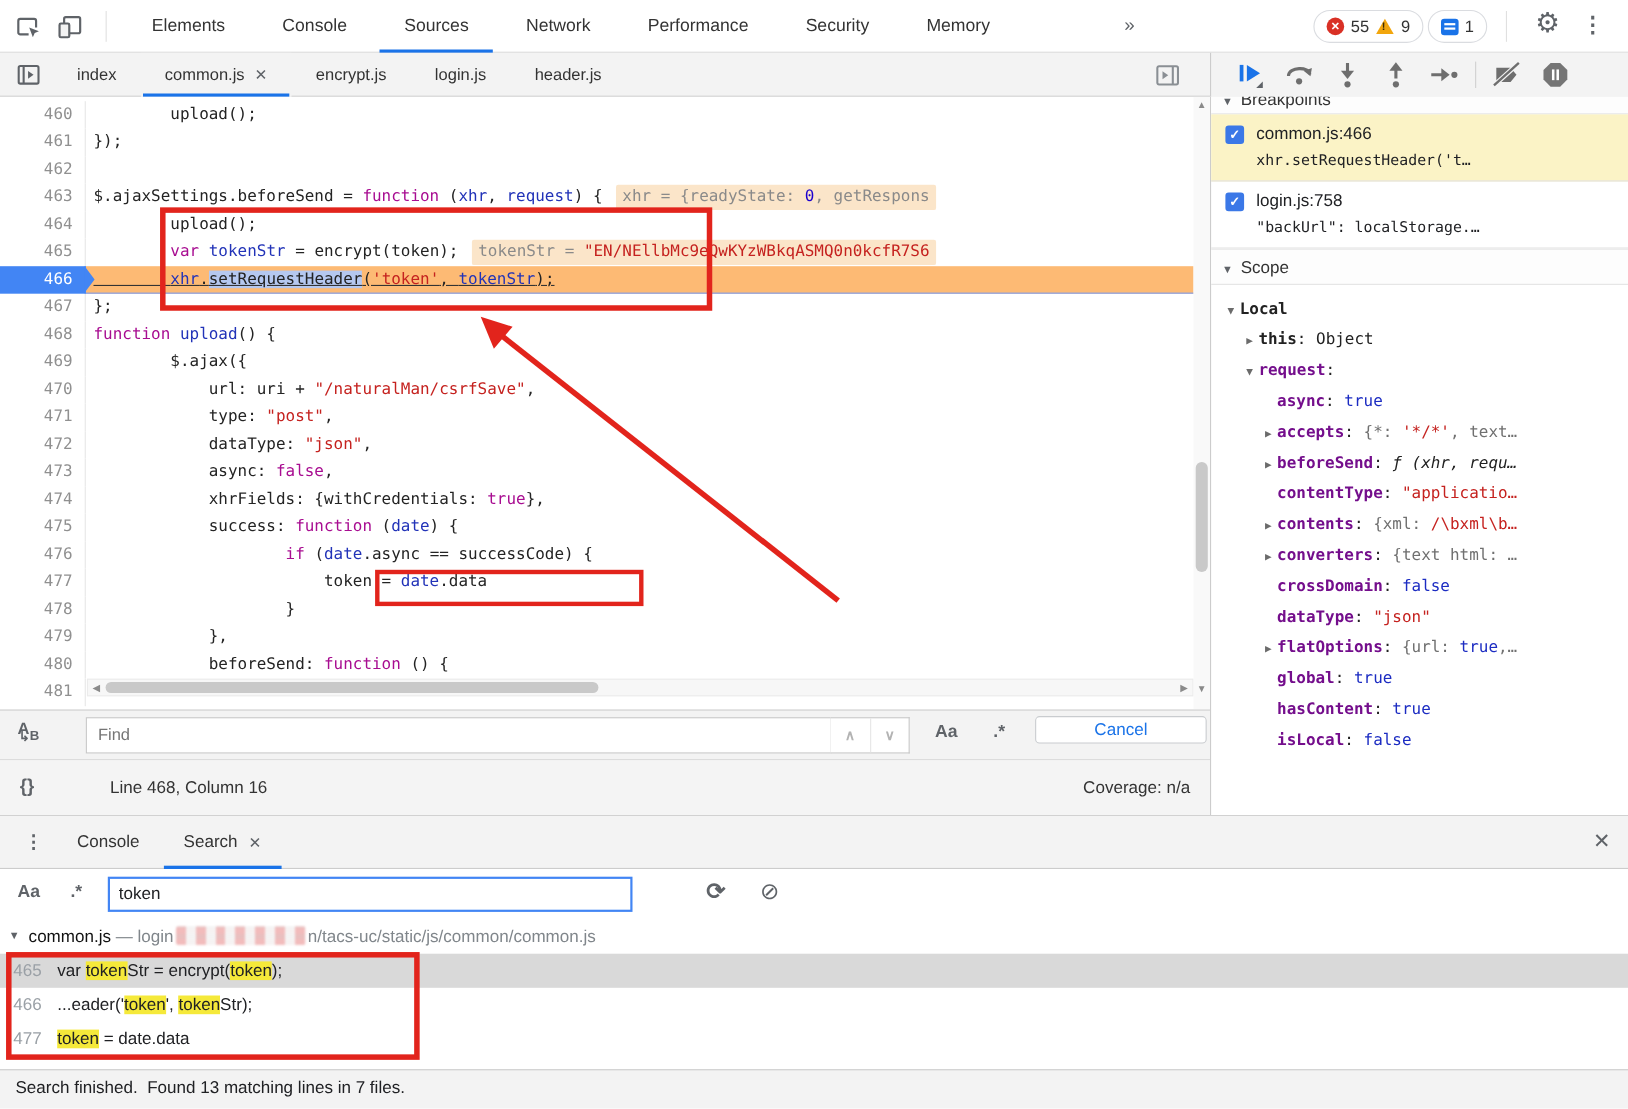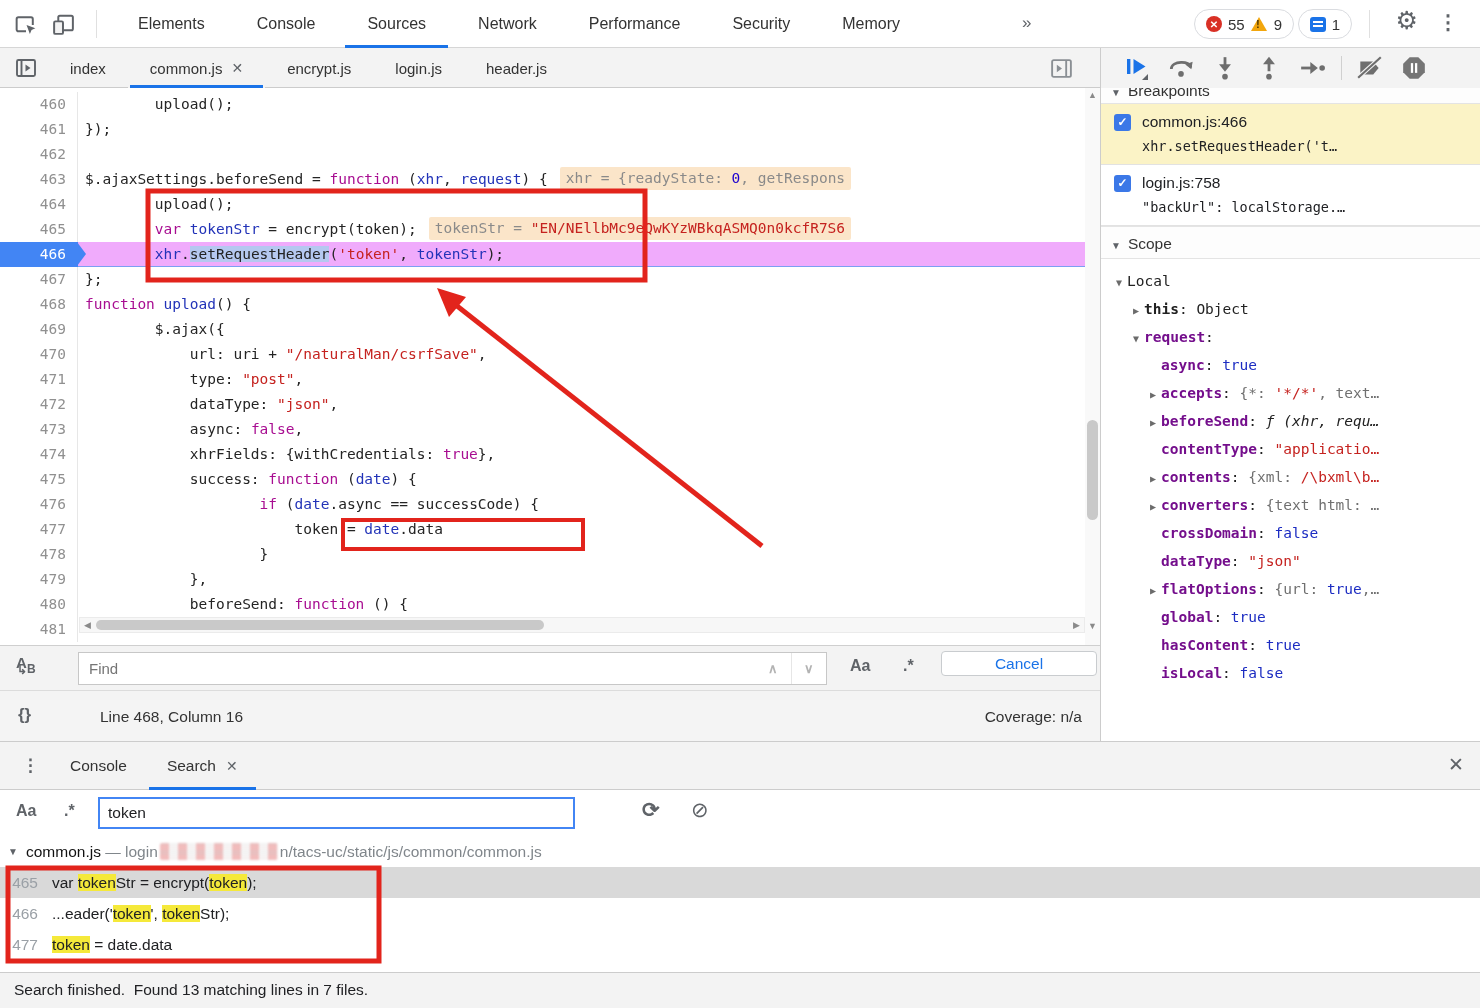--- a/index.html
+++ b/index.html
@@ -39,24 +39,24 @@
   .editor-pane-btn { position:absolute; left:1048px; top:7px; }
   .debug-bar { position:absolute; left:1100px; top:0; width:380px; height:40px; border-left:1px solid #ccc; display:flex; align-items:center; padding:0 14px; gap:0; background:#f3f3f3; }
   .dbg-ic { width:44px; height:28px; display:flex; align-items:center; justify-content:center; }
   .dbg-divider { width:1px; height:24px; background:#d0d0d0; margin:0 6px; }
 
   
   .code-area { position:absolute; left:0; top:88px; width:1100px; height:557px; background:#fff; overflow:hidden; }
   .code-lines { position:absolute; left:0; top:4px; right:15px; }
   .code-row { display:flex; height:25px; line-height:25px; font-family:"DejaVu Sans Mono", monospace; font-size:14.5px; white-space:pre; }
   .gutter { flex:none; width:78px; text-align:right; padding-right:11px; color:#909090; background:#fff; border-right:1px solid #e7e7e7; position:relative; }
-  .code-text { flex:1; padding-left:7px; overflow:hidden; display:flex; align-items:flex-start; }
+  .code-text { flex:1; padding-left:7px; overflow:hidden; display:flex; align-items:center; }
   .code-row.cur .gutter { background:#4285f4; color:#fff; border-right-color:#4285f4; z-index:2; }
   .code-row.cur .gutter::after { content:""; position:absolute; right:-9px; top:0; border-top:12.5px solid transparent; border-bottom:12.5px solid transparent; border-left:9px solid #4285f4; }
-  .code-row.cur .code-text { background:#f0abfc; border-bottom:1px solid #7b9ff2; }
+  .code-row.cur .code-text { background:#fdba74; border-bottom:1px solid #7b9ff2;text-decoration:underline; }
   .c-p{color:#242424} .c-k{color:#a80d91} .c-b{color:#2233b8} .c-s{color:#c5221f}
   .c-n{color:#1c00cf} .c-g{color:#8a8a8a} .c-sel{background:#b5c8f0;color:#222}
   .inline-widget { display:inline-block; background:#fbe5c9; color:#8a8a8a; border-radius:2px; padding:0 6px; margin-left:12px; height:23px; line-height:23px; }
   
   .hscroll { position:absolute; left:79px; top:529px; width:1006px; height:16px; background:#f7f7f7; border:1px solid #ebebeb; display:flex; align-items:center; }
   .hscroll .thumb { position:absolute; left:16px; width:448px; top:2px; bottom:2px; background:#c9c9c9; border-radius:7px; }
   .scroll-arrow { font-size:9px; color:#8a8a8a; width:15px; text-align:center; }
   .hscroll .ar-r { position:absolute; right:0; }
   .vscroll { position:absolute; right:0; top:0; width:15px; height:557px; background:#f9f9f9; }
   .vscroll .thumb { position:absolute; left:2px; right:2px; top:332px; height:100px; background:#c9c9c9; border-radius:7px; }
@@ -94,21 +94,21 @@
   .bp-row1 { display:flex; align-items:center; gap:11px; }
   .checkbox { width:17px; height:17px; border-radius:3px; background:#3b78e7; color:#fff; font-size:12px; font-weight:bold; display:flex; align-items:center; justify-content:center; flex:none; }
   .bp-file { font-size:15.5px; color:#202124; }
   .bp-snippet { margin:7px 0 0 28px; font-family:"DejaVu Sans Mono", monospace; font-size:13.5px; color:#202124; white-space:nowrap; overflow:hidden; }
   .scope-header { height:33px; line-height:33px; border-bottom:1px solid #e4e4e4; border-top:1px solid #e4e4e4; padding-left:10px; font-size:15.5px; color:#333; background:#fdfdfd; }
   .scope-list { padding-top:8px; }
   .scope-row { height:28px; line-height:28px; font-family:"DejaVu Sans Mono", monospace; font-size:14.5px; white-space:nowrap; overflow:hidden; }
   .scope-arrow { display:inline-block; width:16px; font-size:10px; color:#6b6b6b; text-align:center; }
   .sc-key{color:#740e8c;font-weight:bold} .sc-this{color:#222;font-weight:bold}
   .sc-bool{color:#1c2cc2} .sc-s{color:#c5221f} .sc-g{color:#707070}
-  .sc-f{font-style:italic;color:#222} .sc-p{color:#222} .sc-bold{font-weight:normal;color:#222}
+  .sc-f{font-style:italic;color:#222} .sc-p{color:#222} .sc-bold{font-weight:bold;color:#222}
   .sb-scroll { position:absolute; right:0; top:0; width:14px; height:653px; }
   .sb-scroll .ar-u { position:absolute; top:12px; left:0; }
   .sb-scroll .ar-d { position:absolute; top:638px; left:0; }
   .sb-scroll .thumb { position:absolute; left:2px; right:2px; top:15px; height:190px; background:rgba(0,0,0,.38); border-radius:2px; }
 
   
   .drawer { position:absolute; left:0; top:741px; width:1480px; height:267px; background:#fff; border-top:1px solid #ccc; }
   .drawer-tabs { position:relative; height:48px; background:#f3f3f3; border-bottom:1px solid #ccc; }
   .drawer-menu { position:absolute; left:22px; top:13px; font-size:17px; color:#5f6368; font-weight:bold; }
   .dtabs { position:absolute; left:50px; top:0; display:flex; height:48px; }

